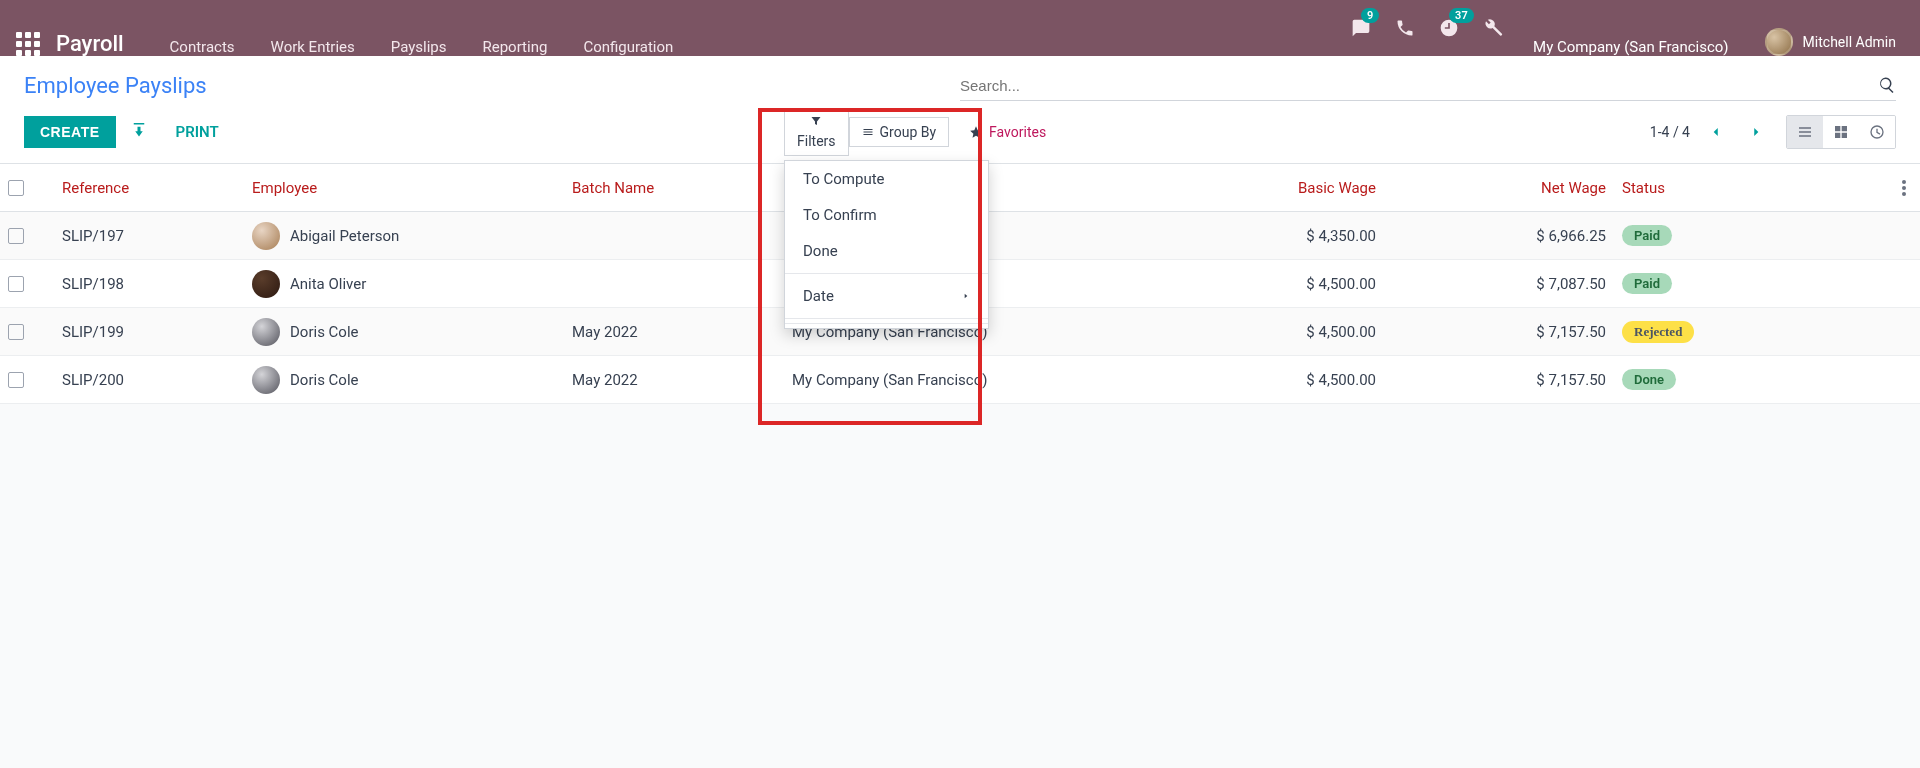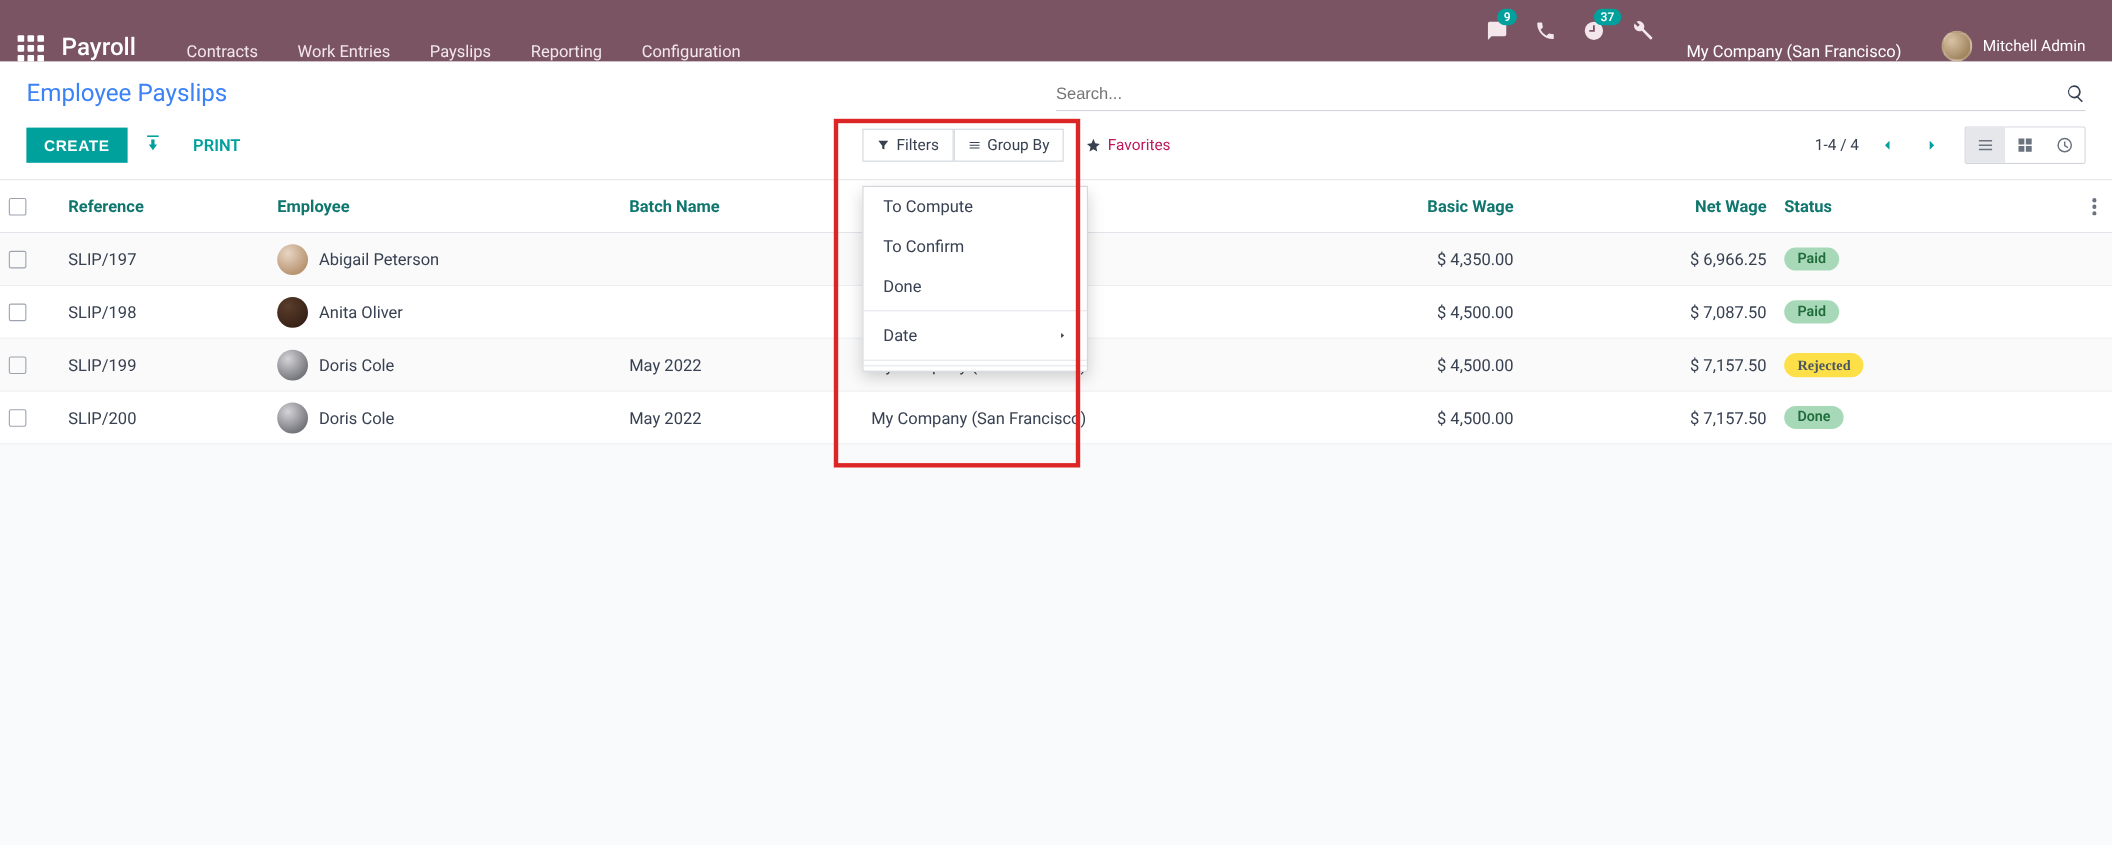--- a/index.html
+++ b/index.html
@@ -27,21 +27,21 @@
 .search-input { border: none; outline: none; flex: 1; font-size: 15px; color: #6b7280; background: transparent; }
 .search-glass { width: 18px; height: 18px; fill: #374151; cursor: pointer; }
 
 .cb-row2 { display: flex; align-items: center; padding: 14px 0; position: relative; }
 .btn-create { background: #00a09d; color: #fff; font-weight: 700; font-size: 14px; border: none; padding: 8px 16px; cursor: pointer; letter-spacing: 0.5px; }
 .btn-iconlink { color: #00a09d; font-weight: 600; font-size: 15px; cursor: pointer; padding: 6px 14px; display: inline-flex; align-items: center; }
 .btn-iconlink svg { width: 18px; height: 18px; fill: #00a09d; }
 
 .center-controls { position: absolute; left: 760px; display: flex; align-items: center; }
 .filter-pill { display: inline-flex; align-items: center; gap: 6px; border: 1px solid #d1d5db; background: #fff; padding: 6px 12px; font-size: 14px; cursor: pointer; color: #374151; }
-.filter-pill.active { border-bottom-left-radius: 0; border-bottom-right-radius: 0; }
+.filter-pill.active { border-bottom-left-radius: 0; border-bottom-right-radius: 0; flex-direction: column; }
 .filter-pill svg { width: 12px; height: 12px; fill: #374151; }
 .favorites { margin-left: 20px; display: inline-flex; align-items: center; gap: 6px; font-size: 14px; color: #be185d; cursor: pointer; }
 .favorites svg { width: 14px; height: 14px; fill: #374151; }
 
 .right-controls { margin-left: auto; display: flex; align-items: center; gap: 16px; }
 .pager { font-size: 14px; color: #374151; display: flex; align-items: center; gap: 12px; }
 .pager-btn { width: 28px; height: 28px; display: inline-flex; align-items: center; justify-content: center; cursor: pointer; }
 .pager-btn svg { width: 14px; height: 14px; fill: #00a09d; }
 .view-sw { display: flex; border: 1px solid #d1d5db; border-radius: 2px; overflow: hidden; }
 .view-btn { width: 36px; height: 32px; display: inline-flex; align-items: center; justify-content: center; cursor: pointer; background: #fff; }
@@ -52,21 +52,21 @@
 .dropdown { position: absolute; top: 52px; left: 0; background: #fff; border: 1px solid #d1d5db; box-shadow: 0 6px 14px rgba(0,0,0,0.18); min-width: 205px; z-index: 20; }
 .dd-item { padding: 9px 18px; font-size: 15px; color: #374151; cursor: pointer; display: flex; align-items: center; justify-content: space-between; }
 .dd-sep { height: 1px; background: #e5e7eb; margin: 4px 0; }
 .dd-caret { width: 8px; height: 8px; fill: #374151; }
 
 .highlight-box { position: absolute; border: 4px solid #dc2626; pointer-events: none; z-index: 30; }
 
 
 .table-wrap { background: #fff; }
 .grid { display: grid; grid-template-columns: 54px 190px 320px 220px 340px 260px 230px 160px 120px 26px; align-items: center; }
-.thead { border-bottom: 1px solid #dee2e6; font-weight: 700; color: #0f766e; font-size: 15px; height: 48px; }
+.thead { border-bottom: 1px solid #dee2e6; font-weight: 400; color: #b91c1c; font-size: 15px; height: 48px; }
 .thead .cell { padding: 0 8px; }
 .trow { height: 48px; border-bottom: 1px solid #eceef0; font-size: 15px; color: #374151; }
 .trow:nth-child(odd) { background: #fafafa; }
 .cell { padding: 0 8px; display: flex; align-items: center; }
 .cell.right { justify-content: flex-end; }
 .chk { width: 16px; height: 16px; border: 1px solid #9ca3af; border-radius: 2px; cursor: pointer; }
 .emp-avatar { width: 28px; height: 28px; border-radius: 50%; margin-right: 10px; flex-shrink: 0; }
 .emp-avatar.a1 { background: radial-gradient(circle at 35% 30%, #e8d5c4, #a67c52); }
 .emp-avatar.a2 { background: radial-gradient(circle at 35% 30%, #5a3d2b, #2c1810); }
 .emp-avatar.a3 { background: radial-gradient(circle at 35% 30%, #d4d4d8, #52525b); }

